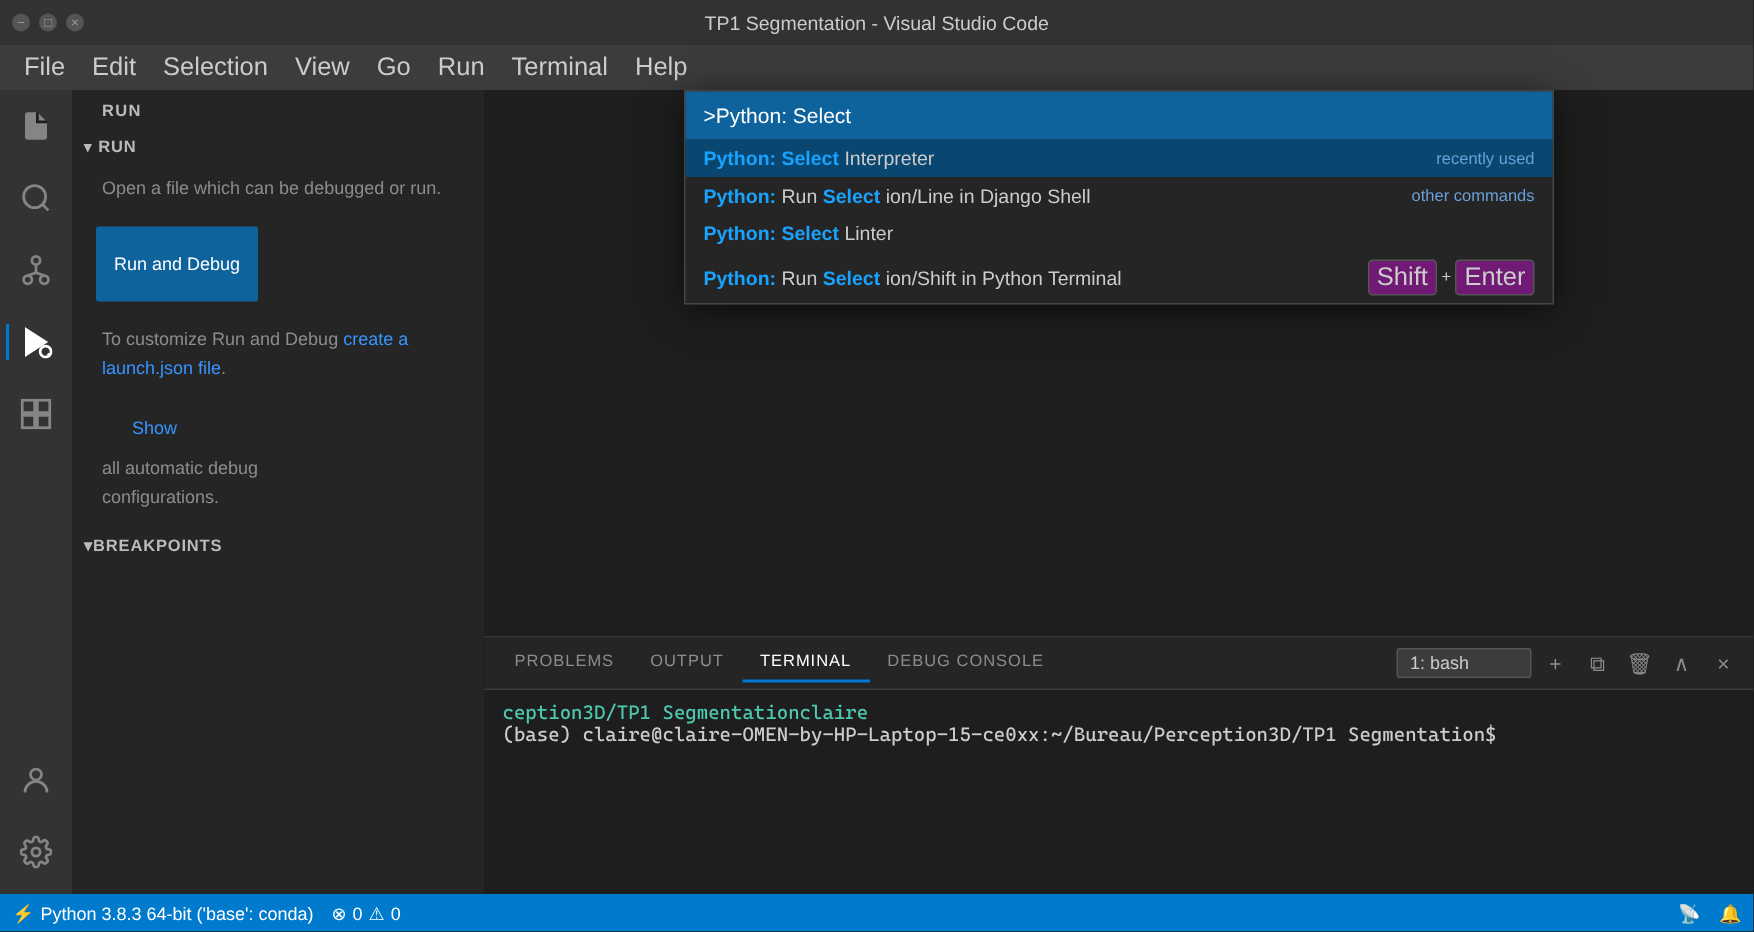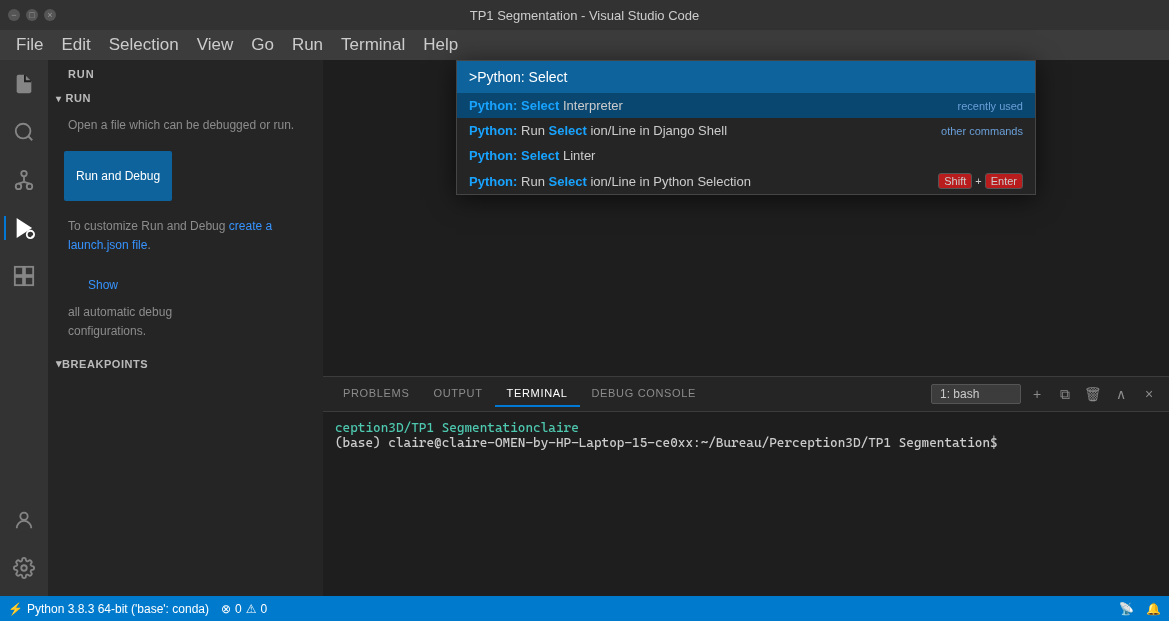--- a/index.html
+++ b/index.html
@@ -297,25 +297,25 @@
       font-size: 11px;
     }
     .cp-item-keybind {
       color: #cccccc;
       font-size: 11px;
       display: flex;
       gap: 3px;
       align-items: center;
     }
     .keybind-key {
-      background: #b91c1c;
+      background: #701a75;
       border: 1px solid #555;
       border-radius: 3px;
       padding: 1px 5px;
-      font-size: 11px;
+      font-size: 17px;
     }
 
     
     .terminal-area {
       height: 220px;
       background: #1e1e1e;
       border-top: 1px solid #3c3c3c;
       display: flex;
       flex-direction: column;
     }
@@ -544,32 +544,32 @@
             <span class="prefix">Python: Select</span>
             <span> Linter</span>
           </span>
         </div>
 
         <div class="cp-item">
           <span class="cp-item-label">
             <span class="prefix">Python:</span>
             <span> Run </span>
             <span class="highlight">Select</span>
-            <span>ion/Line in Python Selection</span>
+            <span>ion/Shift in Python Terminal</span>
           </span>
           <span class="cp-item-keybind">
             <span class="keybind-key">Shift</span>
             <span>+</span>
             <span class="keybind-key">Enter</span>
           </span>
         </div>
       </div>
     </div>
 
-    <div class="terminal-area" style="margin-top: auto; height: 220px;">
+    <div class="terminal-area" style="margin-top: auto; height: 172px;">
       <div class="terminal-tabs">
         <span class="terminal-tab">PROBLEMS</span>
         <span class="terminal-tab">OUTPUT</span>
         <span class="terminal-tab active">TERMINAL</span>
         <span class="terminal-tab">DEBUG CONSOLE</span>
         <div class="terminal-tab-spacer"></div>
         <div class="terminal-controls">
           <div style="position:relative; display:inline-block;">
             <select class="terminal-select">
               <option>1: bash</option>

